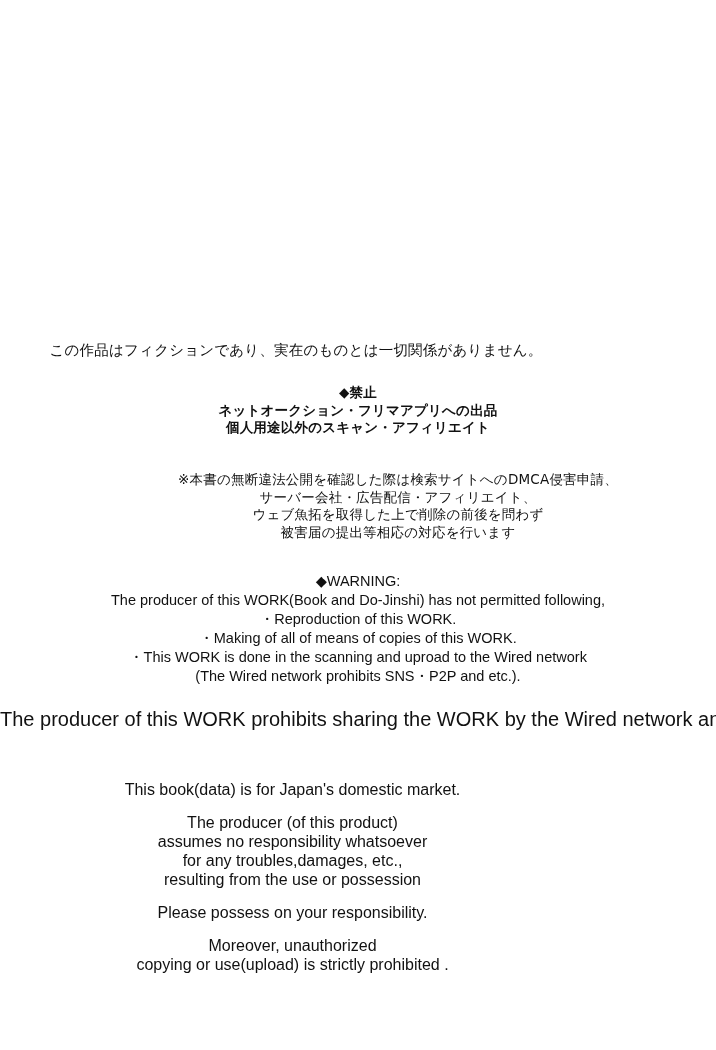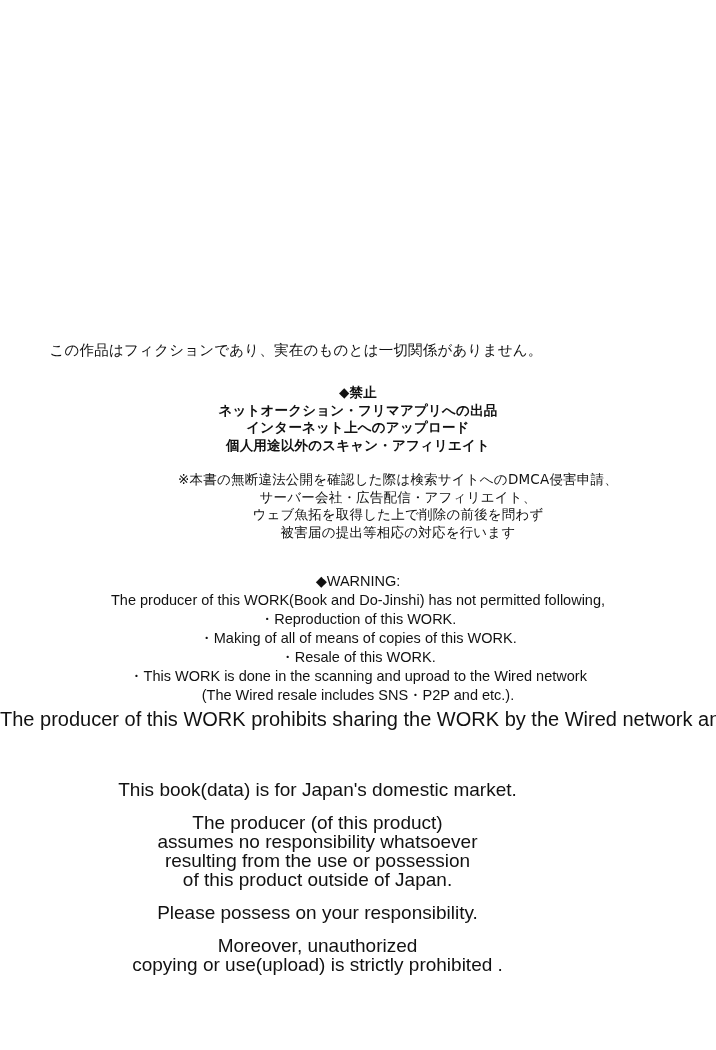--- a/index.html
+++ b/index.html
@@ -91,72 +91,69 @@
     font-size: 20px;
     line-height: 19px;
     margin-top: 19px;
   }
 
   #responsibility-block {
     position: absolute;
     top: 780px;
     left: 0;
     width: 585px;
-    font-size: 19px;
+    font-size: 16px;
     line-height: 19px;
-    margin-left: 25px;
   }
   .spacer-s { height: 14px; }
 </style>
 </head>
 <body>
 
 <div class="page">
 
   <div class="content">
 
     <div id="fiction-note" class="block jp">
       <span class="line">この作品はフィクションであり、実在のものとは一切関係がありません。</span>
     </div>
 
     <div id="prohibit-block" class="block jp">
       <span class="line">◆禁止</span>
       <span class="line">ネットオークション・フリマアプリへの出品</span>
-      <span class="line">インターネット上へのアップロード</span>
       <span class="line">個人用途以外のスキャン・アフィリエイト</span>
     </div>
 
     <div id="dmca-block" class="block jp">
       <span class="line">※本書の無断違法公開を確認した際は検索サイトへのDMCA侵害申請、</span>
       <span class="line">サーバー会社・広告配信・アフィリエイト、</span>
       <span class="line">ウェブ魚拓を取得した上で削除の前後を問わず</span>
       <span class="line">被害届の提出等相応の対応を行います</span>
     </div>
 
     <div id="warning-block" class="block en">
       <span class="line">◆WARNING:</span>
       <span class="line">The producer of this WORK(Book and Do-Jinshi) has not permitted following,</span>
       <span class="line">・Reproduction of this WORK.</span>
       <span class="line">・Making of all of means of copies of this WORK.</span>
-      <span class="line">・Resale of this WORK.</span>
       <span class="line">・This WORK is done in the scanning and uproad to the Wired network</span>
-      <span class="line">(The Wired resale includes SNS・P2P and etc.).</span>
+      <span class="line">(The Wired network prohibits SNS・P2P and etc.).</span>
     </div>
 
     <div id="warning-summary" class="block en">
       <span class="line">The producer of this WORK prohibits sharing the WORK by the Wired network and the resale.</span>
     </div>
 
     <div id="responsibility-block" class="block en">
       <span class="line">This book(data) is for Japan's domestic market.</span>
       <div class="spacer-s"></div>
       <span class="line">The producer (of this product)</span>
       <span class="line">assumes no responsibility whatsoever</span>
+      <span class="line">for any troubles,damages, etc.,</span>
       <span class="line">resulting from the use or possession</span>
-      <span class="line">of this product outside of Japan.</span>
       <div class="spacer-s"></div>
       <span class="line">Please possess on your responsibility.</span>
       <div class="spacer-s"></div>
       <span class="line">Moreover, unauthorized</span>
       <span class="line">copying or use(upload) is strictly prohibited .</span>
     </div>
 
   </div>
 </div>
 

